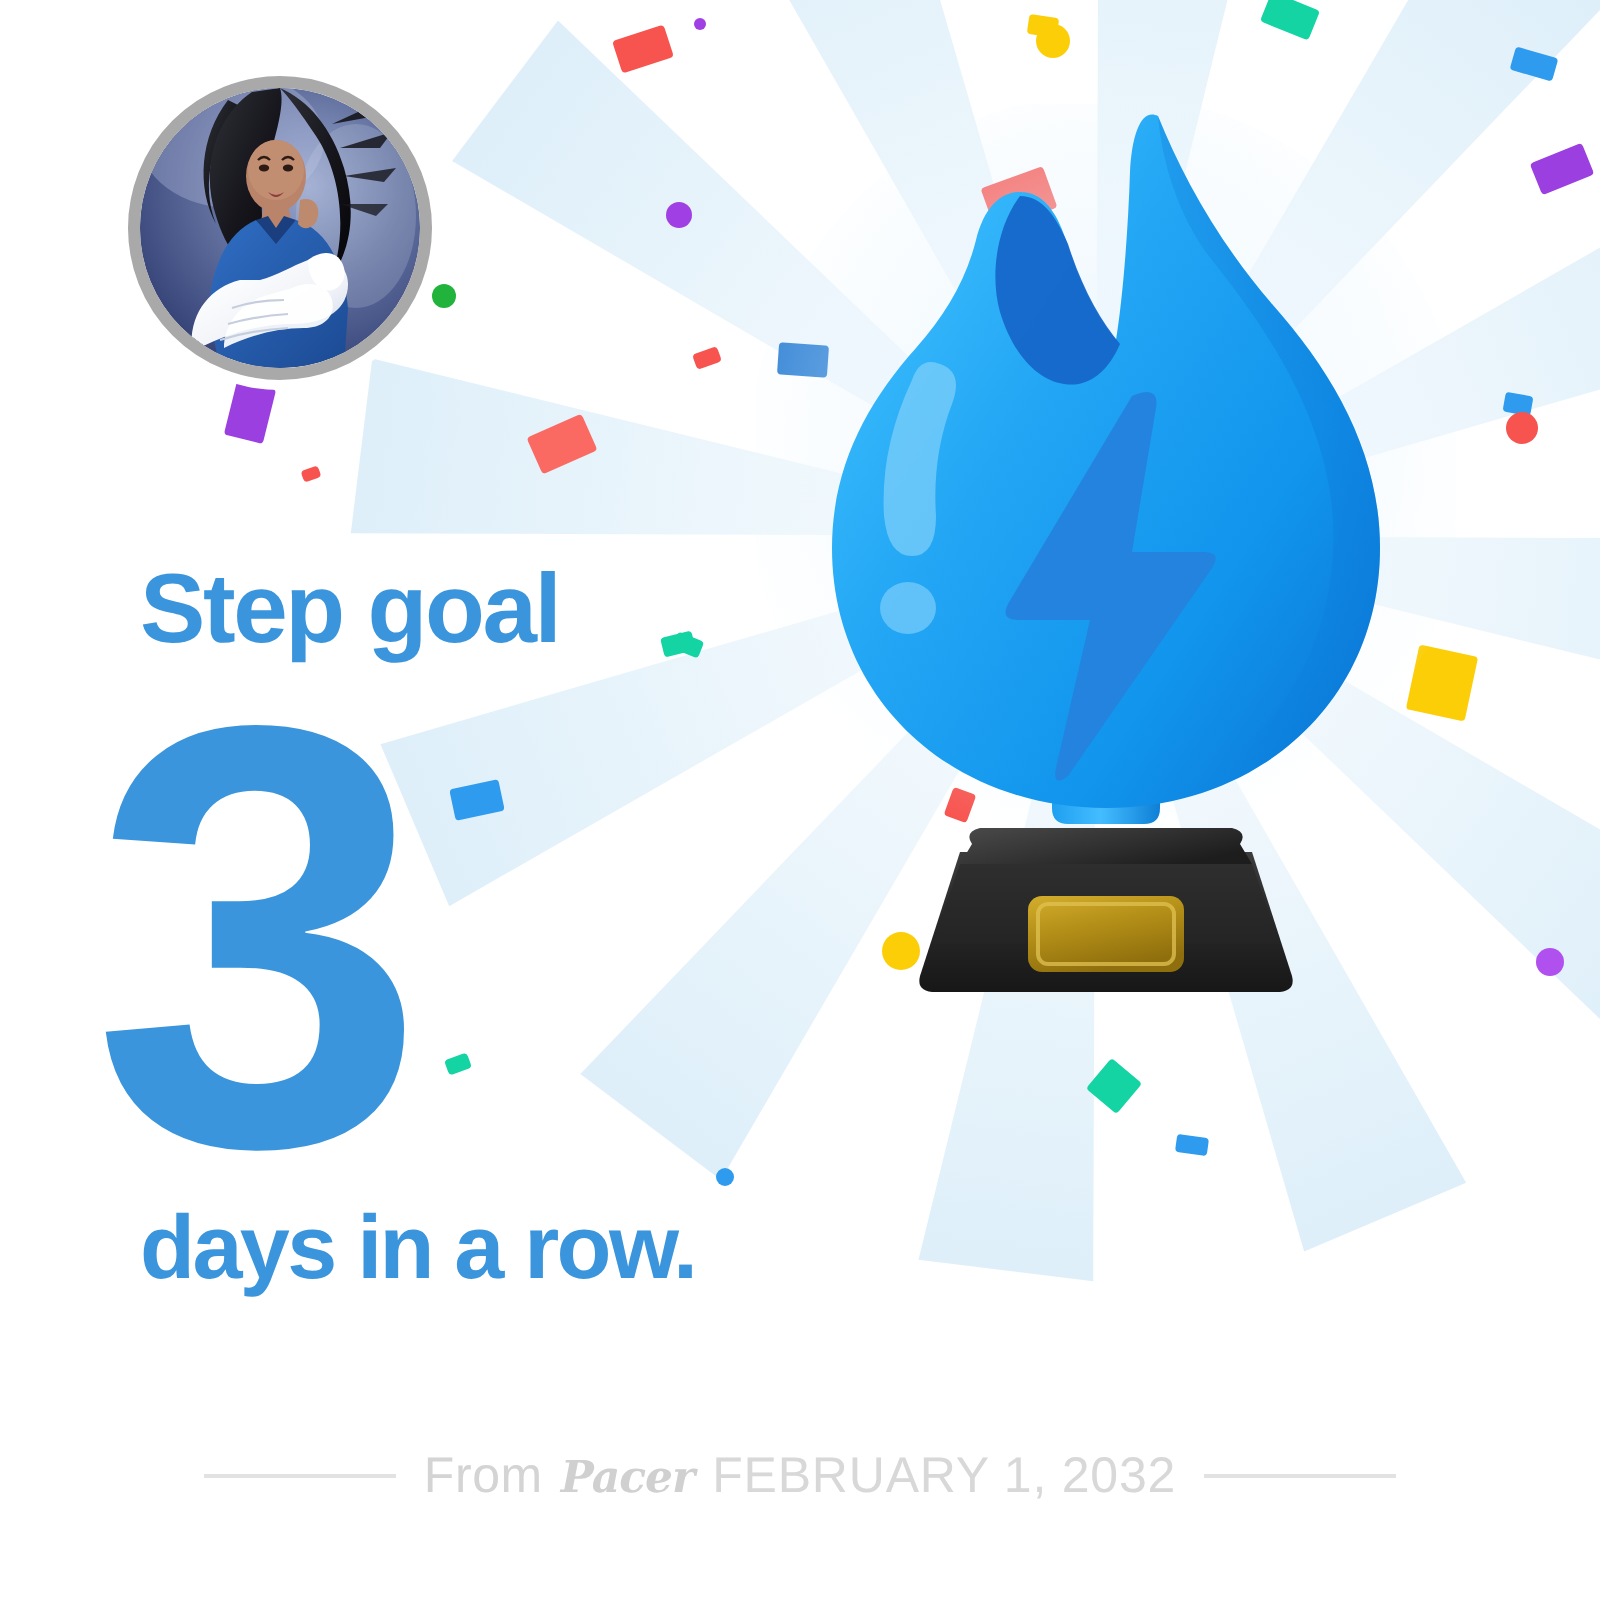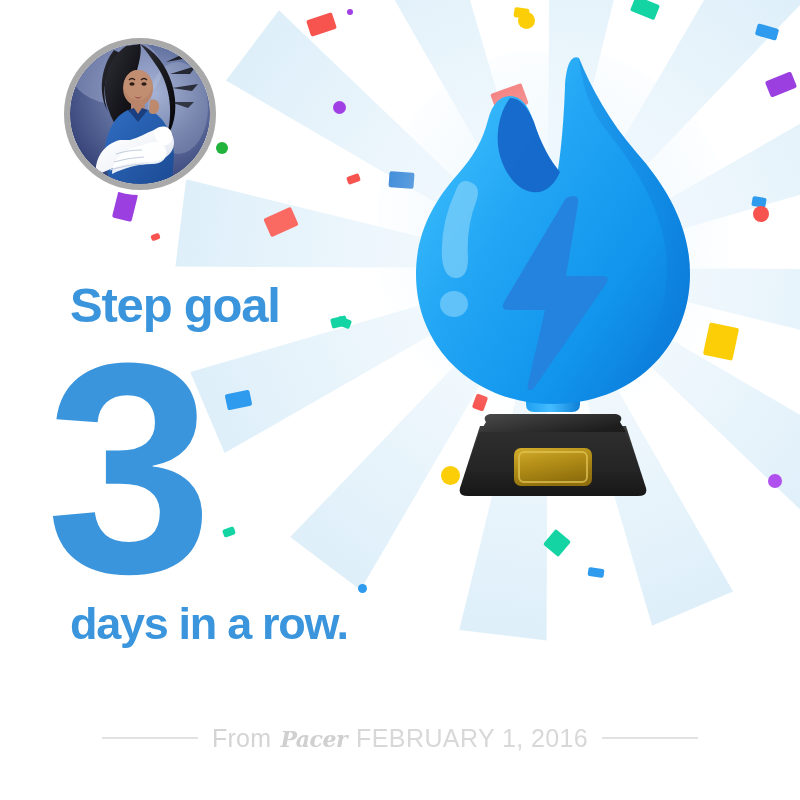--- a/index.html
+++ b/index.html
@@ -373,18 +373,18 @@
 
   <div id="headline">Step goal</div>
   <div id="bignum">3</div>
   <div id="subline">days in a row.</div>
 
   <div id="footer">
     <div class="rule"></div>
     <div id="footer-text">
       <span id="from-label">From</span>
       <span id="brand">Pacer</span>
-      <span id="date-label">FEBRUARY 1, 2016</span>
+      <span id="date-label">FEBRUARY 1, 2032</span>
     </div>
     <div class="rule"></div>
   </div>
 
 </div>
 
 </body></html>

